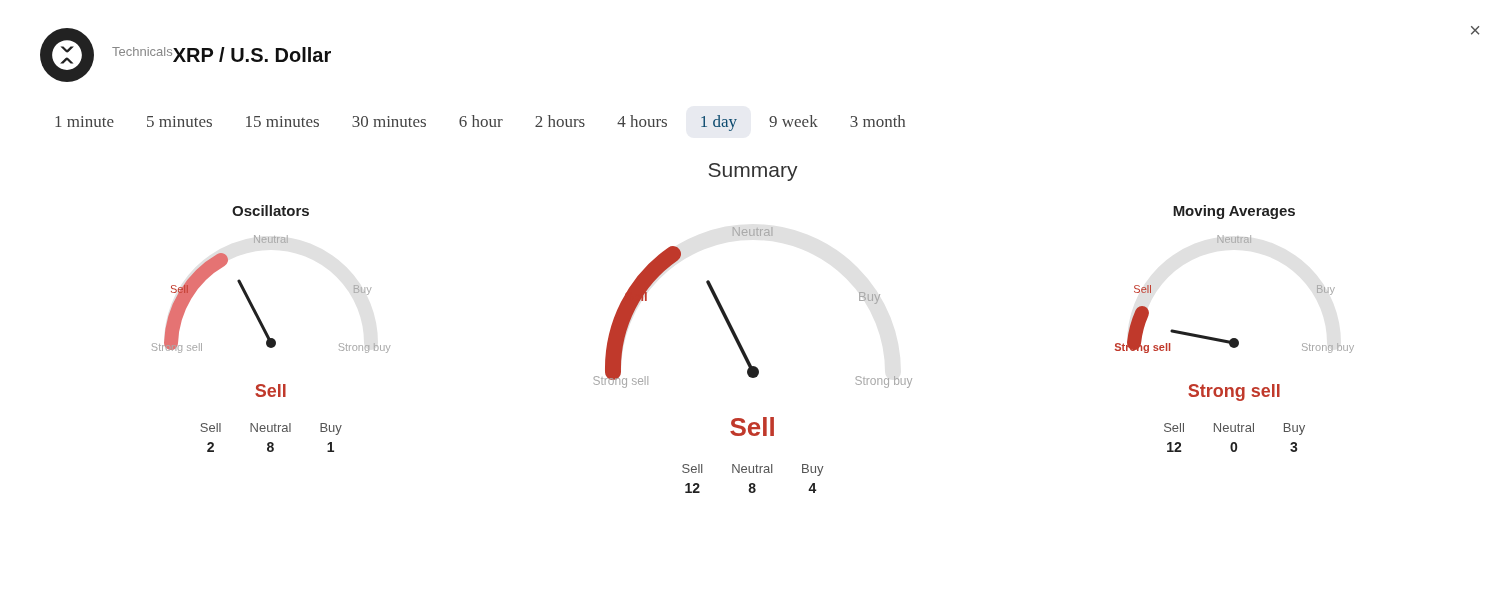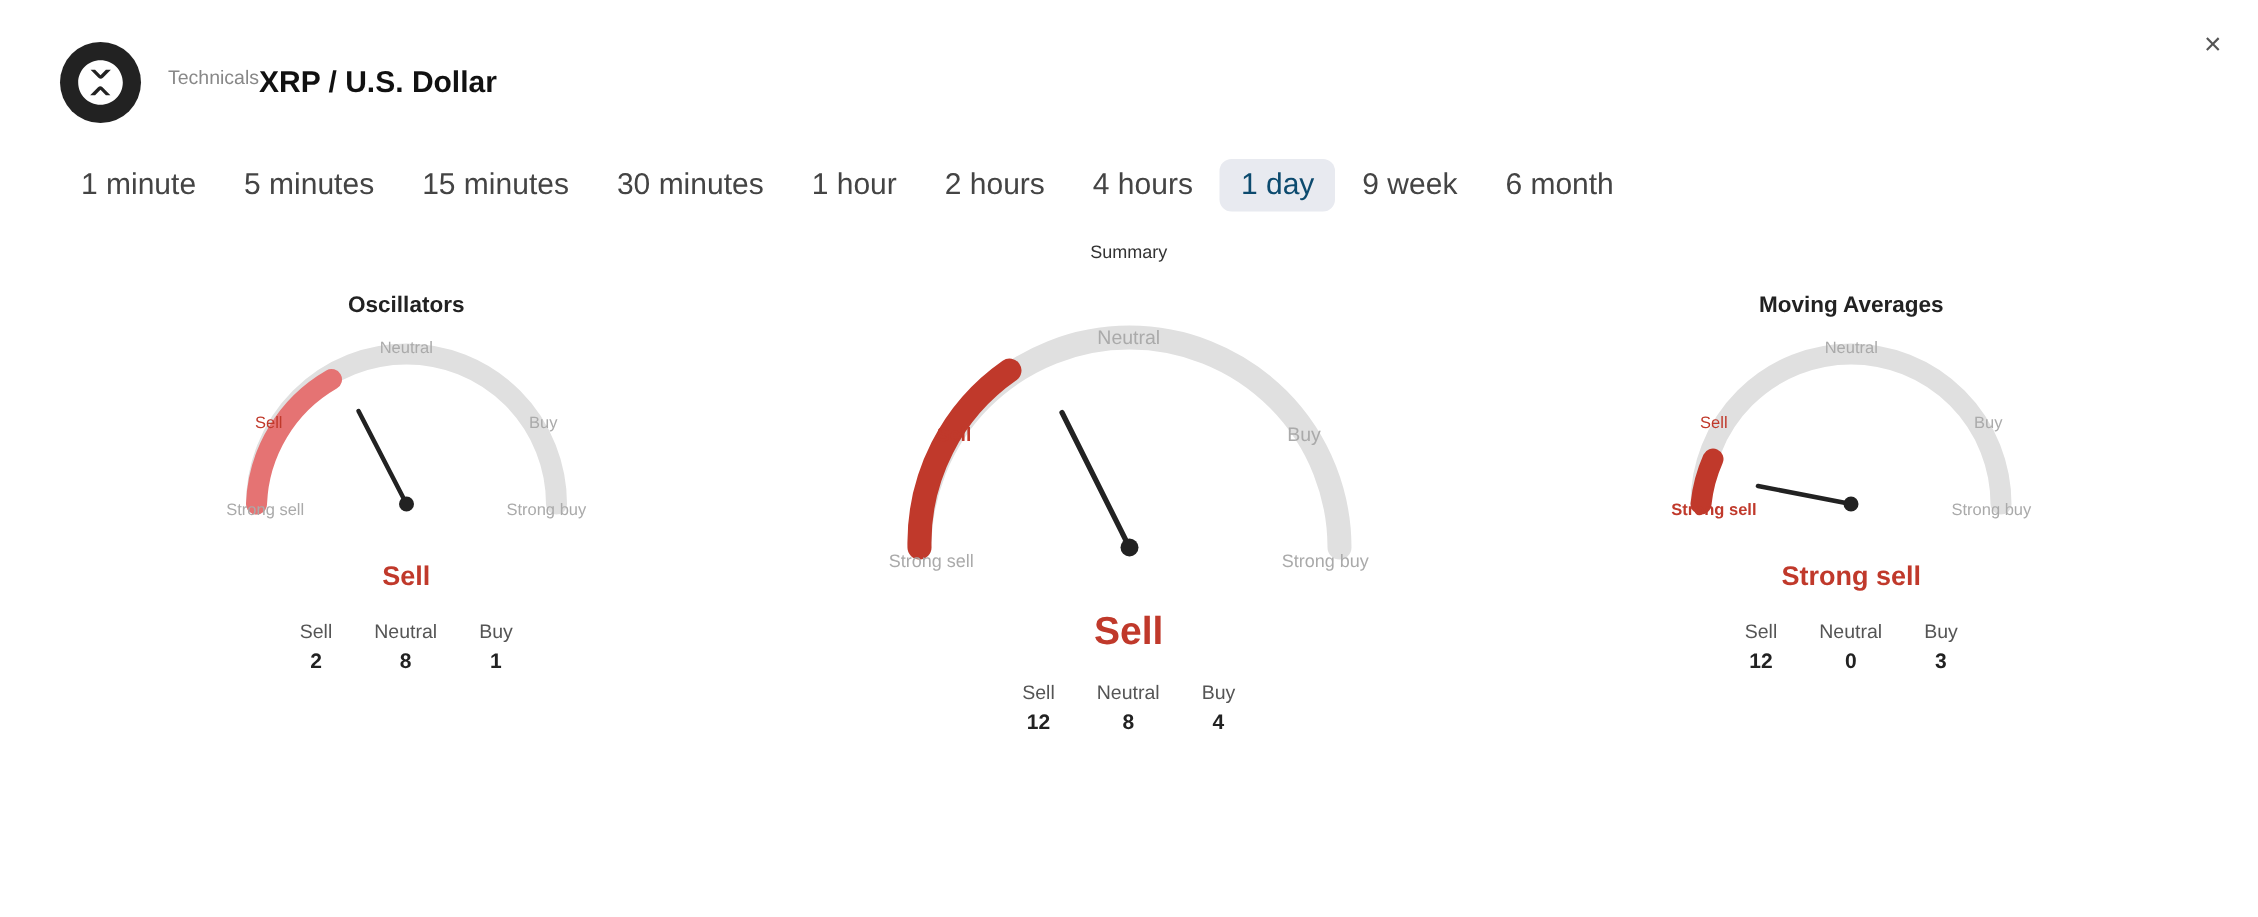--- a/index.html
+++ b/index.html
@@ -69,39 +69,40 @@
       align-items: center;
       gap: 4px;
       padding: 8px 40px 20px 40px;
     }
 
     .tf-btn {
       padding: 6px 14px;
       border-radius: 8px;
       border: none;
       background: transparent;
-      font-size: 20px;
+      font-size: 17px;
       color: #444;
       cursor: pointer;
       white-space: nowrap;
+      font-family: Liberation Serif, serif;
     }
 
     .tf-btn.active {
       background: #e8eaf0;
       color: #0c4a6e;
       font-weight: 500;
     }
 
     .main-content {
       padding: 0 40px 30px 40px;
     }
 
     .summary-title {
       text-align: center;
-      font-size: 12px;
+      font-size: 21px;
       font-weight: 500;
       color: #333;
       margin-bottom: 20px;
     }
 
     .gauges-row {
       display: flex;
       justify-content: space-between;
       align-items: flex-start;
       gap: 20px;
@@ -232,26 +233,26 @@
     <span class="header-subtitle">Technicals</span>
     <span class="header-title">XRP / U.S. Dollar</span>
   </div>
 </div>
 
 <div class="timeframe-bar">
   <button class="tf-btn">1 minute</button>
   <button class="tf-btn">5 minutes</button>
   <button class="tf-btn">15 minutes</button>
   <button class="tf-btn">30 minutes</button>
-  <button class="tf-btn">1 hour</button>
+  <button class="tf-btn">6 hour</button>
   <button class="tf-btn">2 hours</button>
   <button class="tf-btn">4 hours</button>
   <button class="tf-btn active">1 day</button>
   <button class="tf-btn">9 week</button>
-  <button class="tf-btn">6 month</button>
+  <button class="tf-btn">3 month</button>
 </div>
 
 <div class="main-content">
   <div class="summary-title">Summary</div>
 
   <div class="gauges-row">
 
     <div class="gauge-section">
       <div class="gauge-title">Oscillators</div>
       <div class="gauge-wrapper">

